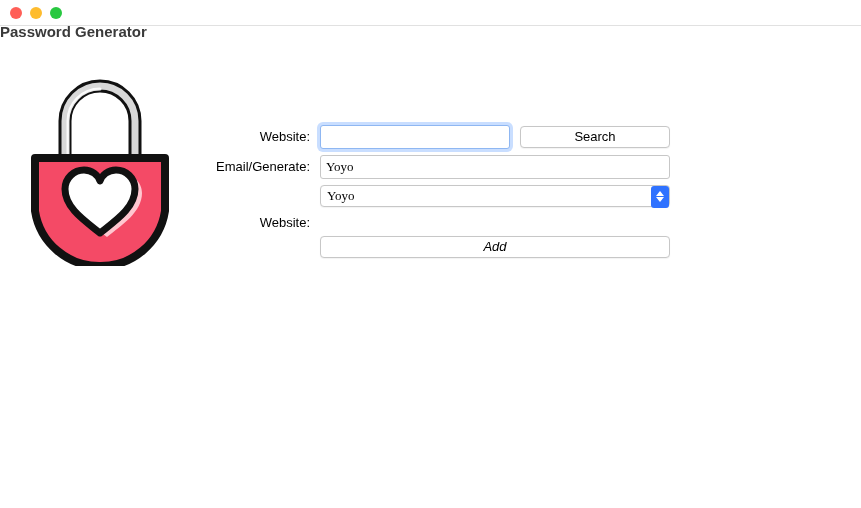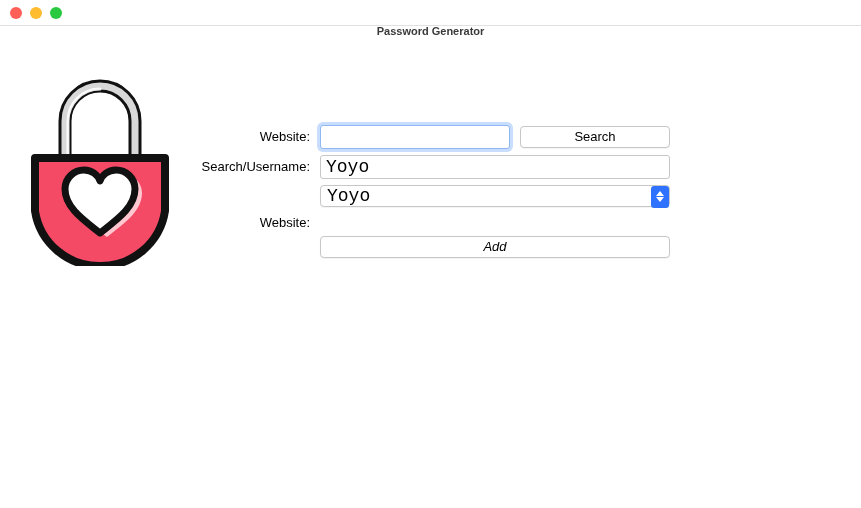--- a/index.html
+++ b/index.html
@@ -31,23 +31,22 @@
     height: 12px;
     border-radius: 50%;
   }
   .tl.red { background: #ff5f57; }
   .tl.yellow { background: #febc2e; }
   .tl.green { background: #28c840; }
   .title {
     position: absolute;
     left: 0;
     right: 0;
-    text-align: center;
     font-weight: 600;
-    font-size: 11px;
+    font-size: 15px;
     color: #3a3a3a;
     pointer-events: none;
     margin-top: 37px;
   }
   .content {
     padding-top: 40px;
     display: flex;
     flex-direction: row;
     align-items: center;
   }
@@ -71,22 +70,22 @@
     font-size: 13px;
   }
   .row-right {
     display: flex;
     gap: 10px;
     align-items: center;
     border-radius: 6px;
   }
   input[type="text"], .select-wrap, .fullbtn {
     height: 24px;
-    font-size: 18px;
-    font-family: Liberation Mono, monospace;
+    font-size: 13px;
+    font-family: Liberation Serif, serif;
   }
   input[type="text"] {
     border: 1px solid #c7c7c7;
     border-radius: 3px;
     padding: 0 5px;
     background: #fff;
   }
   input[type="text"].focused {
     outline: none;
     border-color: #8fb7f2;
@@ -187,21 +186,21 @@
   </div>
 
   <div class="form">
 
     <div class="label">Website:</div>
     <div class="row-right">
       <input type="text" class="w-short focused" value="" style="">
       <div class="btn btn-sm">Search</div>
     </div>
 
-    <div class="label">Search/Username:</div>
+    <div class="label">Email/Generate:</div>
     <div class="row-right">
       <input type="text" class="w-long" value="Yoyo" style="">
     </div>
 
     <div></div>
     <div class="row-right">
       <div class="select-wrap">
         <div class="select-display">
           <span>Yoyo</span>
         </div>

